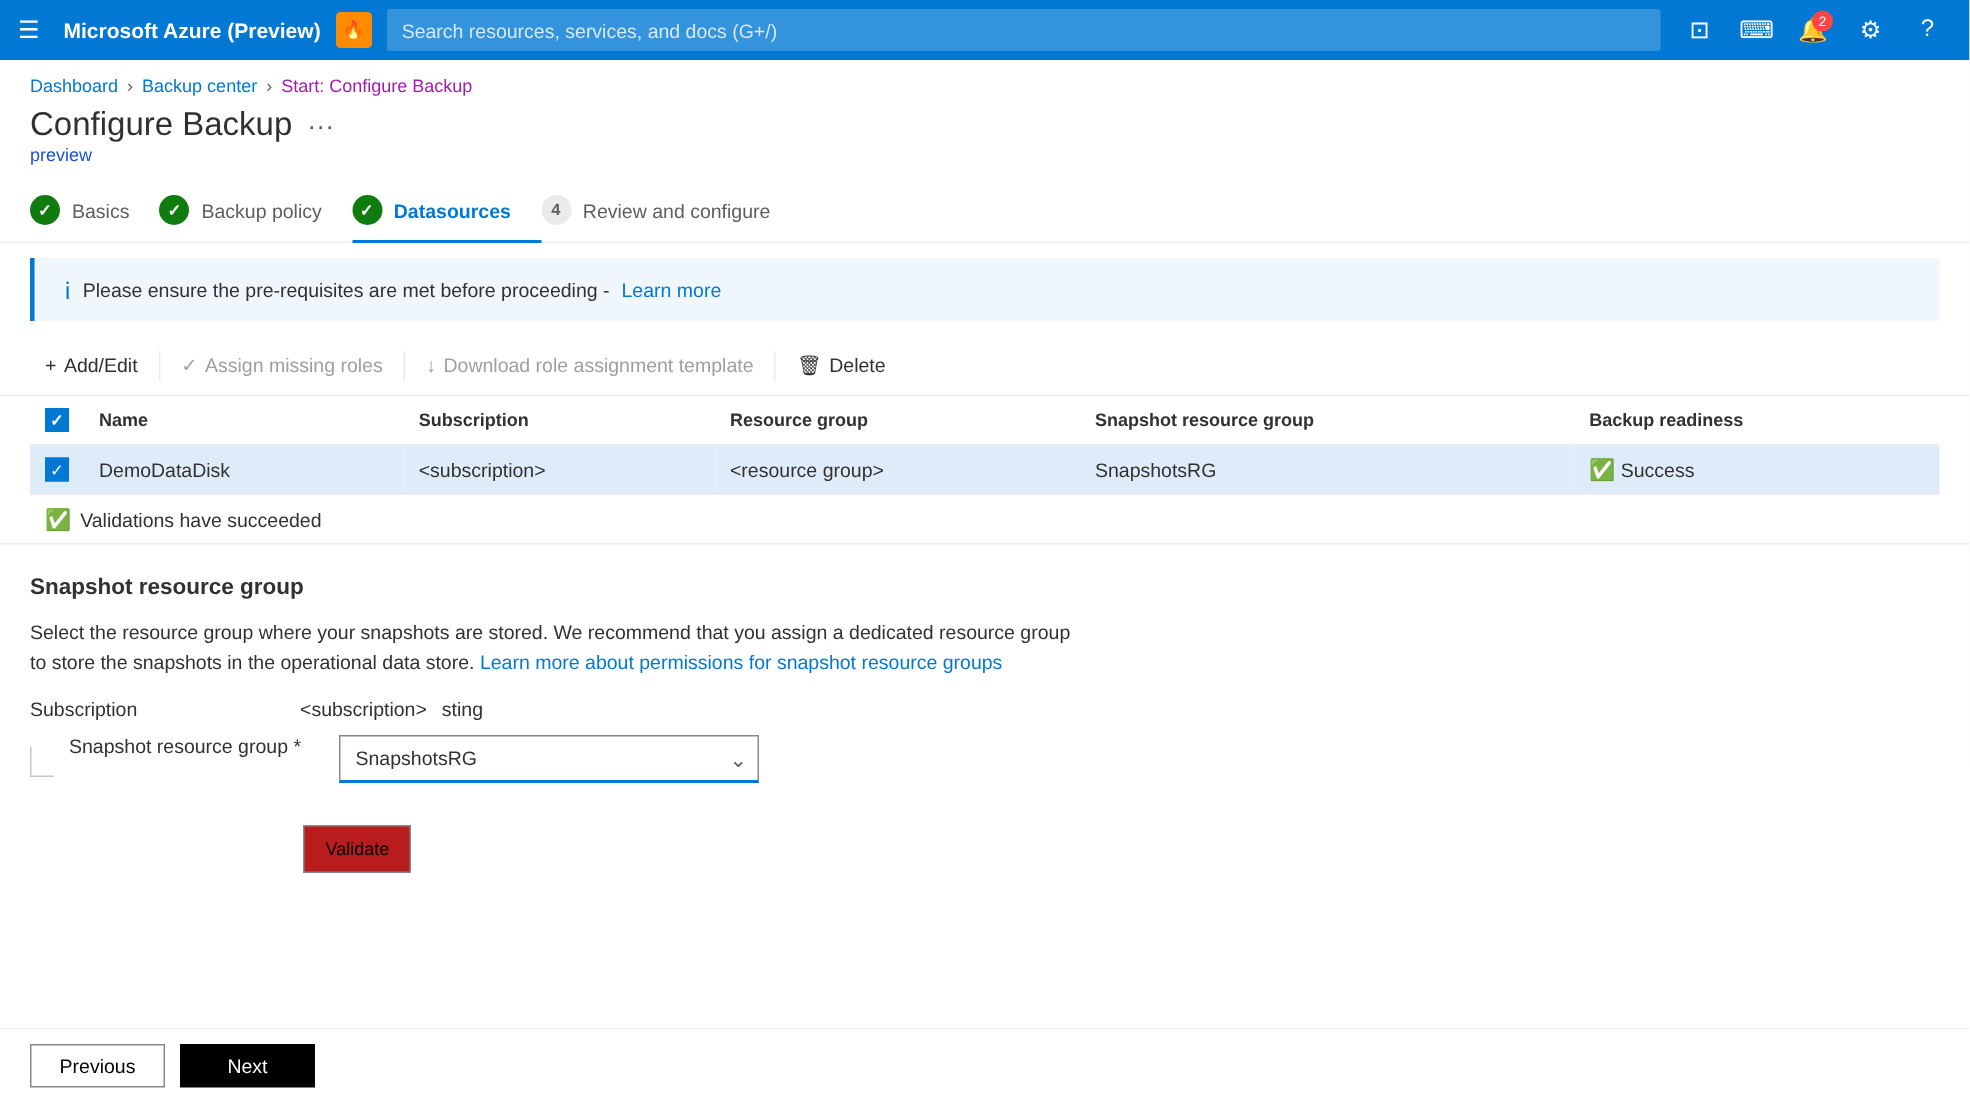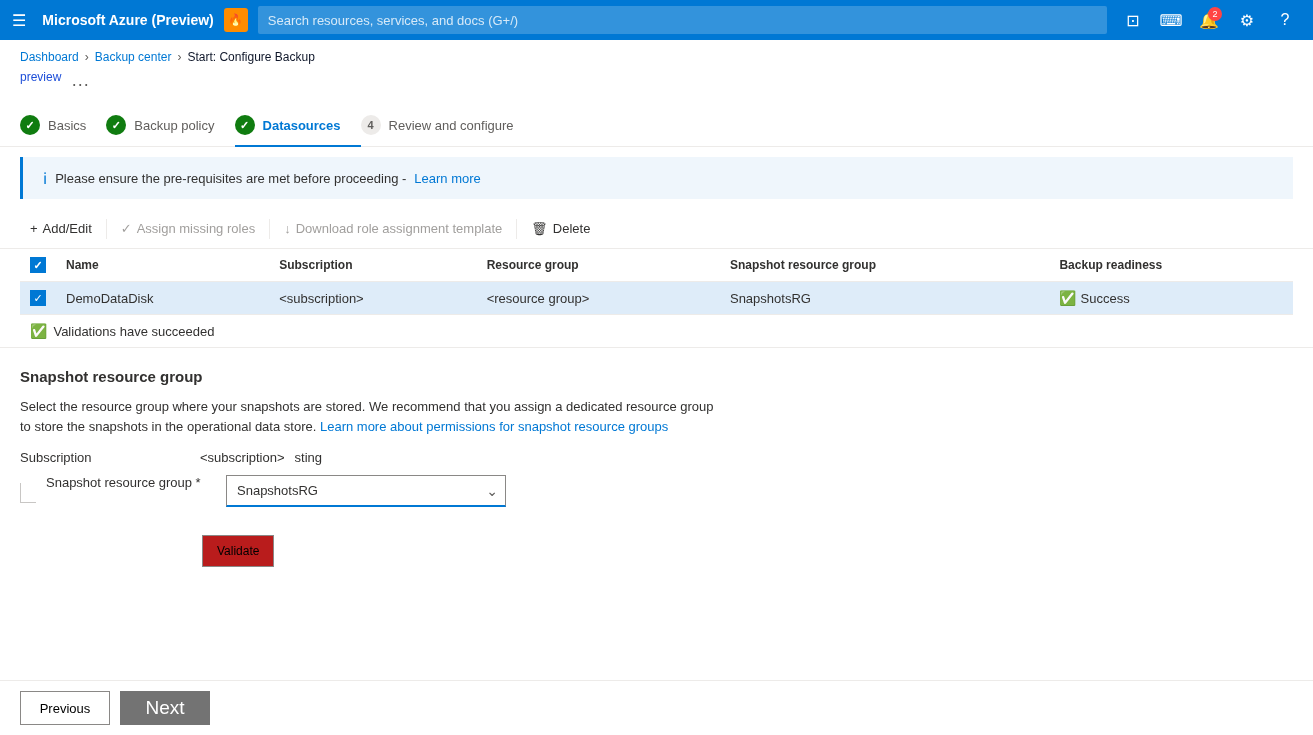--- a/index.html
+++ b/index.html
@@ -61,21 +61,21 @@
     .breadcrumb {
       padding: 10px 20px 6px;
       display: flex;
       align-items: center;
       gap: 6px;
       font-size: 12px;
       color: #0078d4;
     }
     .breadcrumb-item { cursor: pointer; }
     .breadcrumb-sep { color: #605e5c; }
-    .breadcrumb-last { color: #0f172a; cursor: default; }
+    .breadcrumb-last { color: #a21caf; cursor: default; }
 
     
     .page-header {
       padding: 0 20px 10px;
       display: flex;
       align-items: flex-start;
       gap: 10px;
     }
     .page-title { font-size: 22px; font-weight: 300; color: #323130; }
     .page-title-sub { font-size: 12px; color: #1d4ed8; }
@@ -314,24 +314,24 @@
     .btn-prev {
       border: 1px solid #8a8886;
       background: white;
       padding: 6px 18px;
       font-size: 13px;
       cursor: pointer;
       min-width: 90px;
     }
     .btn-next {
       border: none;
-      background: #737373;
+      background: #000000;
       color: white;
       padding: 6px 18px;
-      font-size: 19px;
+      font-size: 13px;
       cursor: pointer;
       min-width: 90px;
     }
   </style>
 </head>
 <body>
 
 <div class="topbar">
   <span class="topbar-hamburger">☰</span>
   <span class="topbar-title">Microsoft Azure (Preview)</span>
@@ -354,20 +354,21 @@
   <div class="breadcrumb">
     <span class="breadcrumb-item">Dashboard</span>
     <span class="breadcrumb-sep">›</span>
     <span class="breadcrumb-item">Backup center</span>
     <span class="breadcrumb-sep">›</span>
     <span class="breadcrumb-last">Start: Configure Backup</span>
   </div>
 
   <div class="page-header">
     <div>
+      <div class="page-title">Configure Backup</div>
       <div class="page-title-sub">preview</div>
     </div>
     <div class="page-header-menu">···</div>
   </div>
 
   <div class="step-tabs">
     <div class="step-tab">
       <div class="step-circle done">✓</div>
       <span>Basics</span>
     </div>

